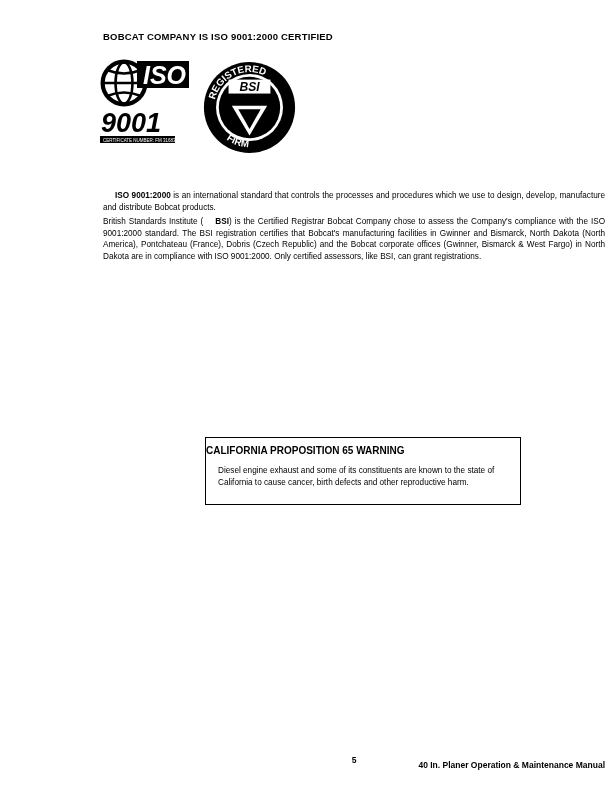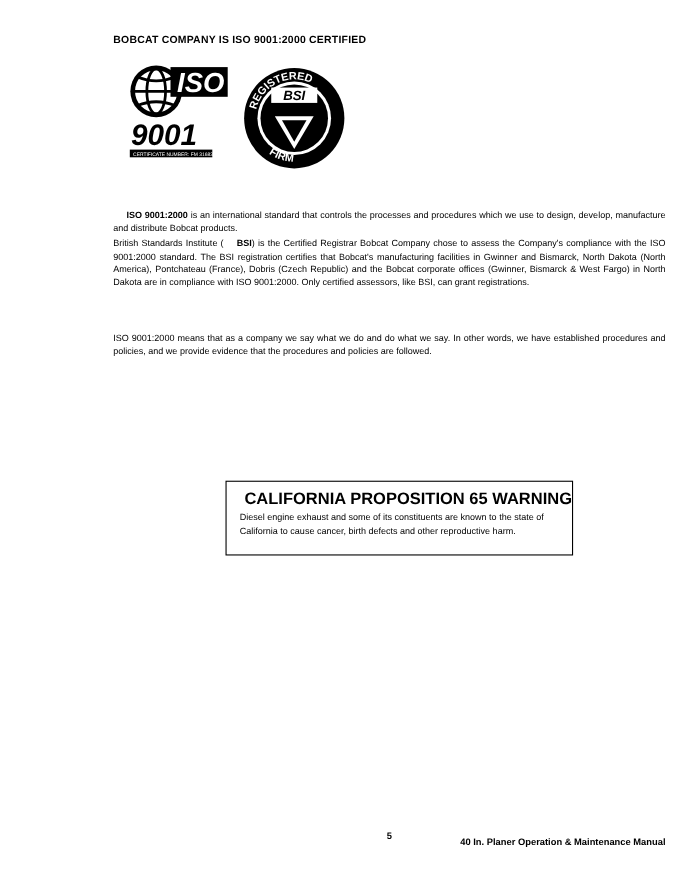--- a/index.html
+++ b/index.html
@@ -26,21 +26,21 @@
     position: absolute;
     left: 55px;
     top: 31px;
     font-size: 9.5px;
     font-weight: bold;
     letter-spacing: 0.2px;
   }
   
   .logos {
     position: absolute;
-    left: 68px;
+    left: 50px;
     top: 57px;
     width: 220px;
     height: 105px;
   }
   .iso-logo {
     position: absolute;
     left: 0;
     top: 0;
     width: 95px;
     height: 103px;
@@ -67,22 +67,22 @@
     width: 316px;
     height: 68px;
     border: 1.2px solid #000;
     box-sizing: border-box;
   }
   .warn-title {
     position: absolute;
     left: 0;
     top: 7px;
     width: 100%;
-    text-align: right;
-    font-size: 15px;
+    text-align: left;
+    font-size: 10px;
     font-weight: bold;
   }
   .warn-body {
     position: absolute;
     left: 12px;
     top: 27px;
     width: 292px;
     text-align: left;
     font-size: 8.2px;
     line-height: 11.6px;
@@ -162,21 +162,20 @@
         <textPath href="#ringbot" startOffset="30%">FIRM</textPath>
       </text>
     </svg>
 
   </div>
 
   <div class="para p1"><b>ISO 9001:2000</b><span> is an international standard that controls the processes and procedures which we use to design, develop, manufacture and distribute Bobcat products.</span></div>
 
   <div class="para p2"><span>British Standards Institute (</span><b>BSI</b><span>) is the Certified Registrar Bobcat Company chose to assess the Company's compliance with the ISO 9001:2000 standard. The BSI registration certifies that Bobcat's manufacturing facilities in Gwinner and Bismarck, North Dakota (North America), Pontchateau (France), Dobris (Czech Republic) and the Bobcat corporate offices (Gwinner, Bismarck &amp; West Fargo) in North Dakota are in compliance with ISO 9001:2000. Only certified assessors, like BSI, can grant registrations.</span></div>
 
-  <div class="para p3">ISO 9001:2000 means that as a company we say what we do and do what we say. In other words, we have established procedures and policies, and we provide evidence that the procedures and policies are followed.</div>
 
   <div class="warn-box">
     <div class="warn-title">CALIFORNIA PROPOSITION 65 WARNING</div>
     <div class="warn-body">Diesel engine exhaust and some of its constituents are known to the state of California to cause cancer, birth defects and other reproductive harm.</div>
   </div>
 
   <div class="footer-page">5</div>
   <div class="footer-right">40 In. Planer Operation &amp; Maintenance Manual</div>
 
 </div>

